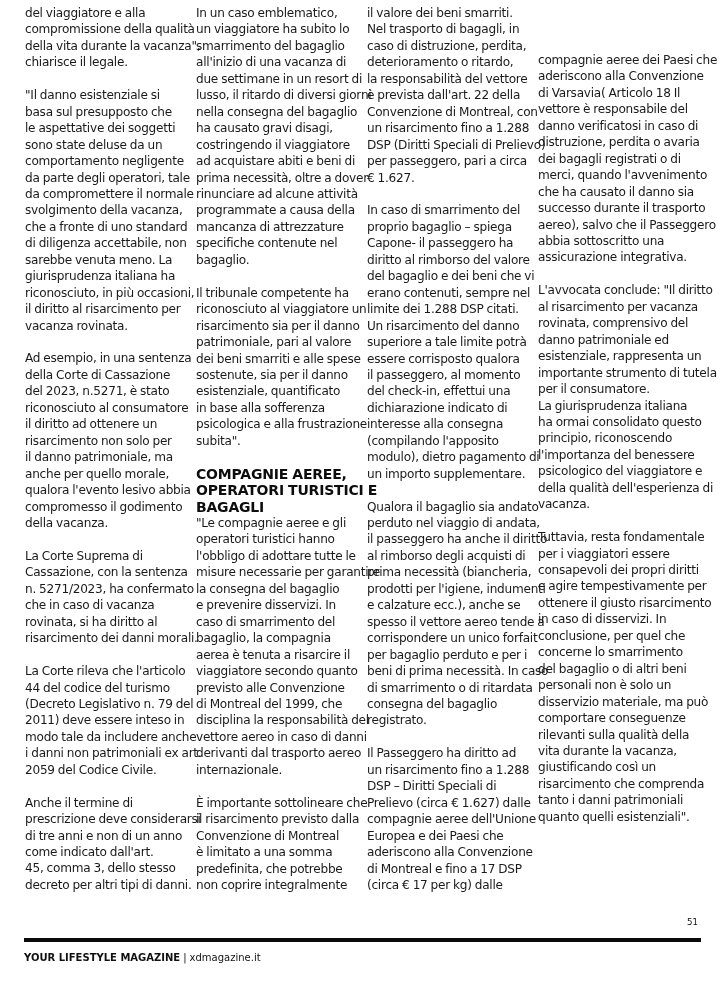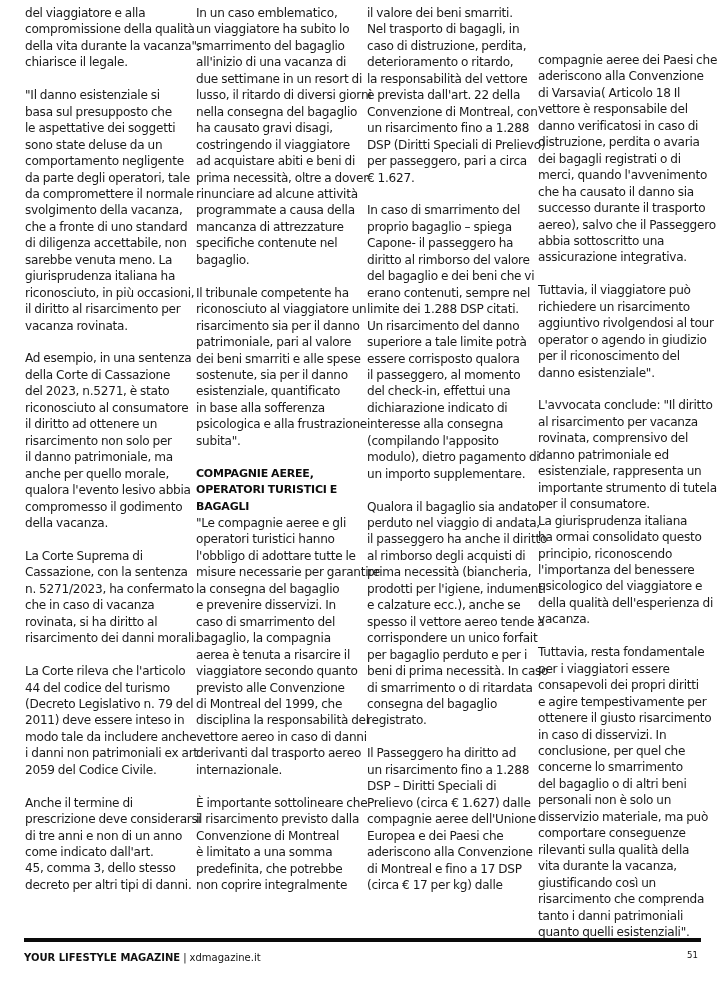--- a/index.html
+++ b/index.html
@@ -6,28 +6,28 @@
   body { width: 728px; height: 985px; position: relative; overflow: hidden;
          font-family: "DejaVu Sans", sans-serif; color: #1a1a1a; }
   .col { position: absolute; top: 5px; width: 168px; font-size: 12.1px;
          line-height: 16.45px; letter-spacing: -0.25px; word-spacing: -0.5px; }
   #col1 { left: 25px; width: 166px; }
   #col2 { left: 196px; width: 170px; }
   #col3 { left: 367px; width: 170px; }
   #col4 { left: 538px; width: 170px; margin-top: 47px; }
   .line { display: block; white-space: nowrap; }
   .para { margin: 0 0 16.45px 0; }
-  .heading { font-weight: bold; font-size: 11px; line-height: 16.45px; letter-spacing: -0.2px;
+  .heading { font-weight: bold; font-size: 14px; line-height: 16.45px; letter-spacing: -0.2px;
              color: #0d0d0d; margin-top: 0; }
   .footer-rule { position: absolute; left: 24px; top: 938px; width: 677px; height: 4px; background: #0a0a0a; }
   .footer-left { position: absolute; left: 24px; top: 952px; font-size: 10px; color: #111; white-space: nowrap;
                  letter-spacing: 0px; }
   .footer-brand { font-weight: bold; }
   .footer-sep { margin: 0 3px; }
-  .footer-page { position: absolute; right: 30px; top: 950px; font-size: 8.6px; color: #111; }
+  .footer-page { position: absolute; right: 30px; top: 917px; font-size: 8.6px; color: #111; }
 </style>
 </head>
 <body>
 
 <div id="col1" class="col">
     <div class="para">
       <span class="line">del viaggiatore e alla</span>
       <span class="line">compromissione della qualità</span>
       <span class="line">della vita durante la vacanza",</span>
       <span class="line">chiarisce il legale.</span>
@@ -220,28 +220,20 @@
       <span class="line">vettore è responsabile del</span>
       <span class="line">danno verificatosi in caso di</span>
       <span class="line">distruzione, perdita o avaria</span>
       <span class="line">dei bagagli registrati o di</span>
       <span class="line">merci, quando l'avvenimento</span>
       <span class="line">che ha causato il danno sia</span>
       <span class="line">successo durante il trasporto</span>
       <span class="line">aereo), salvo che il Passeggero</span>
       <span class="line">abbia sottoscritto una</span>
       <span class="line">assicurazione integrativa.</span>
-    </div>
-    <div class="para">
-      <span class="line">Tuttavia, il viaggiatore può</span>
-      <span class="line">richiedere un risarcimento</span>
-      <span class="line">aggiuntivo rivolgendosi al tour</span>
-      <span class="line">operator o agendo in giudizio</span>
-      <span class="line">per il riconoscimento del</span>
-      <span class="line">danno esistenziale".</span>
     </div>
     <div class="para">
       <span class="line">L'avvocata conclude: "Il diritto</span>
       <span class="line">al risarcimento per vacanza</span>
       <span class="line">rovinata, comprensivo del</span>
       <span class="line">danno patrimoniale ed</span>
       <span class="line">esistenziale, rappresenta un</span>
       <span class="line">importante strumento di tutela</span>
       <span class="line">per il consumatore.</span>
       <span class="line">La giurisprudenza italiana</span>

